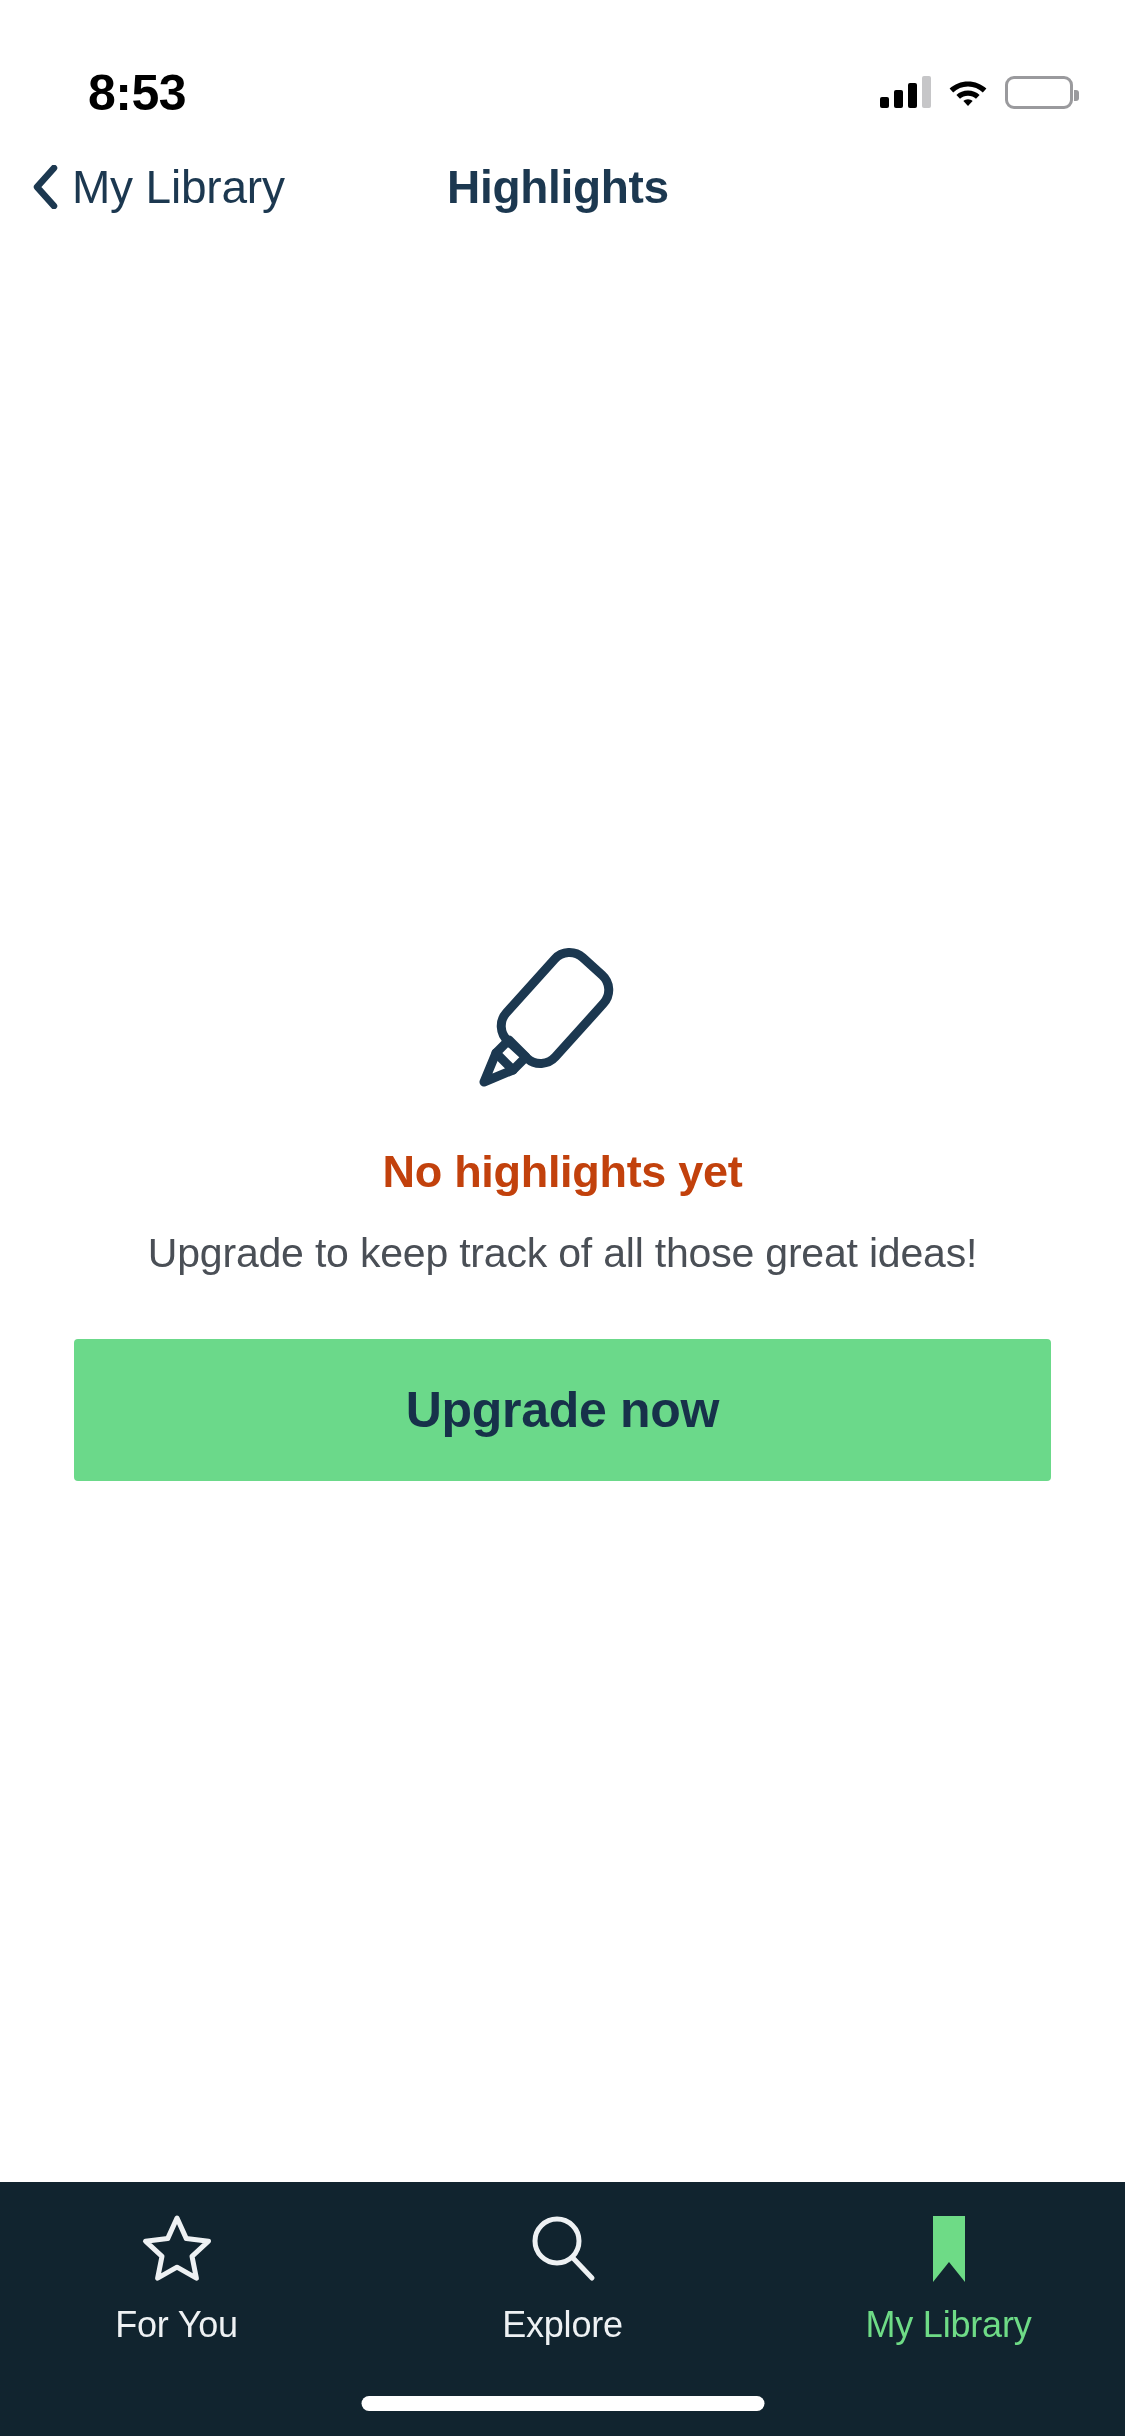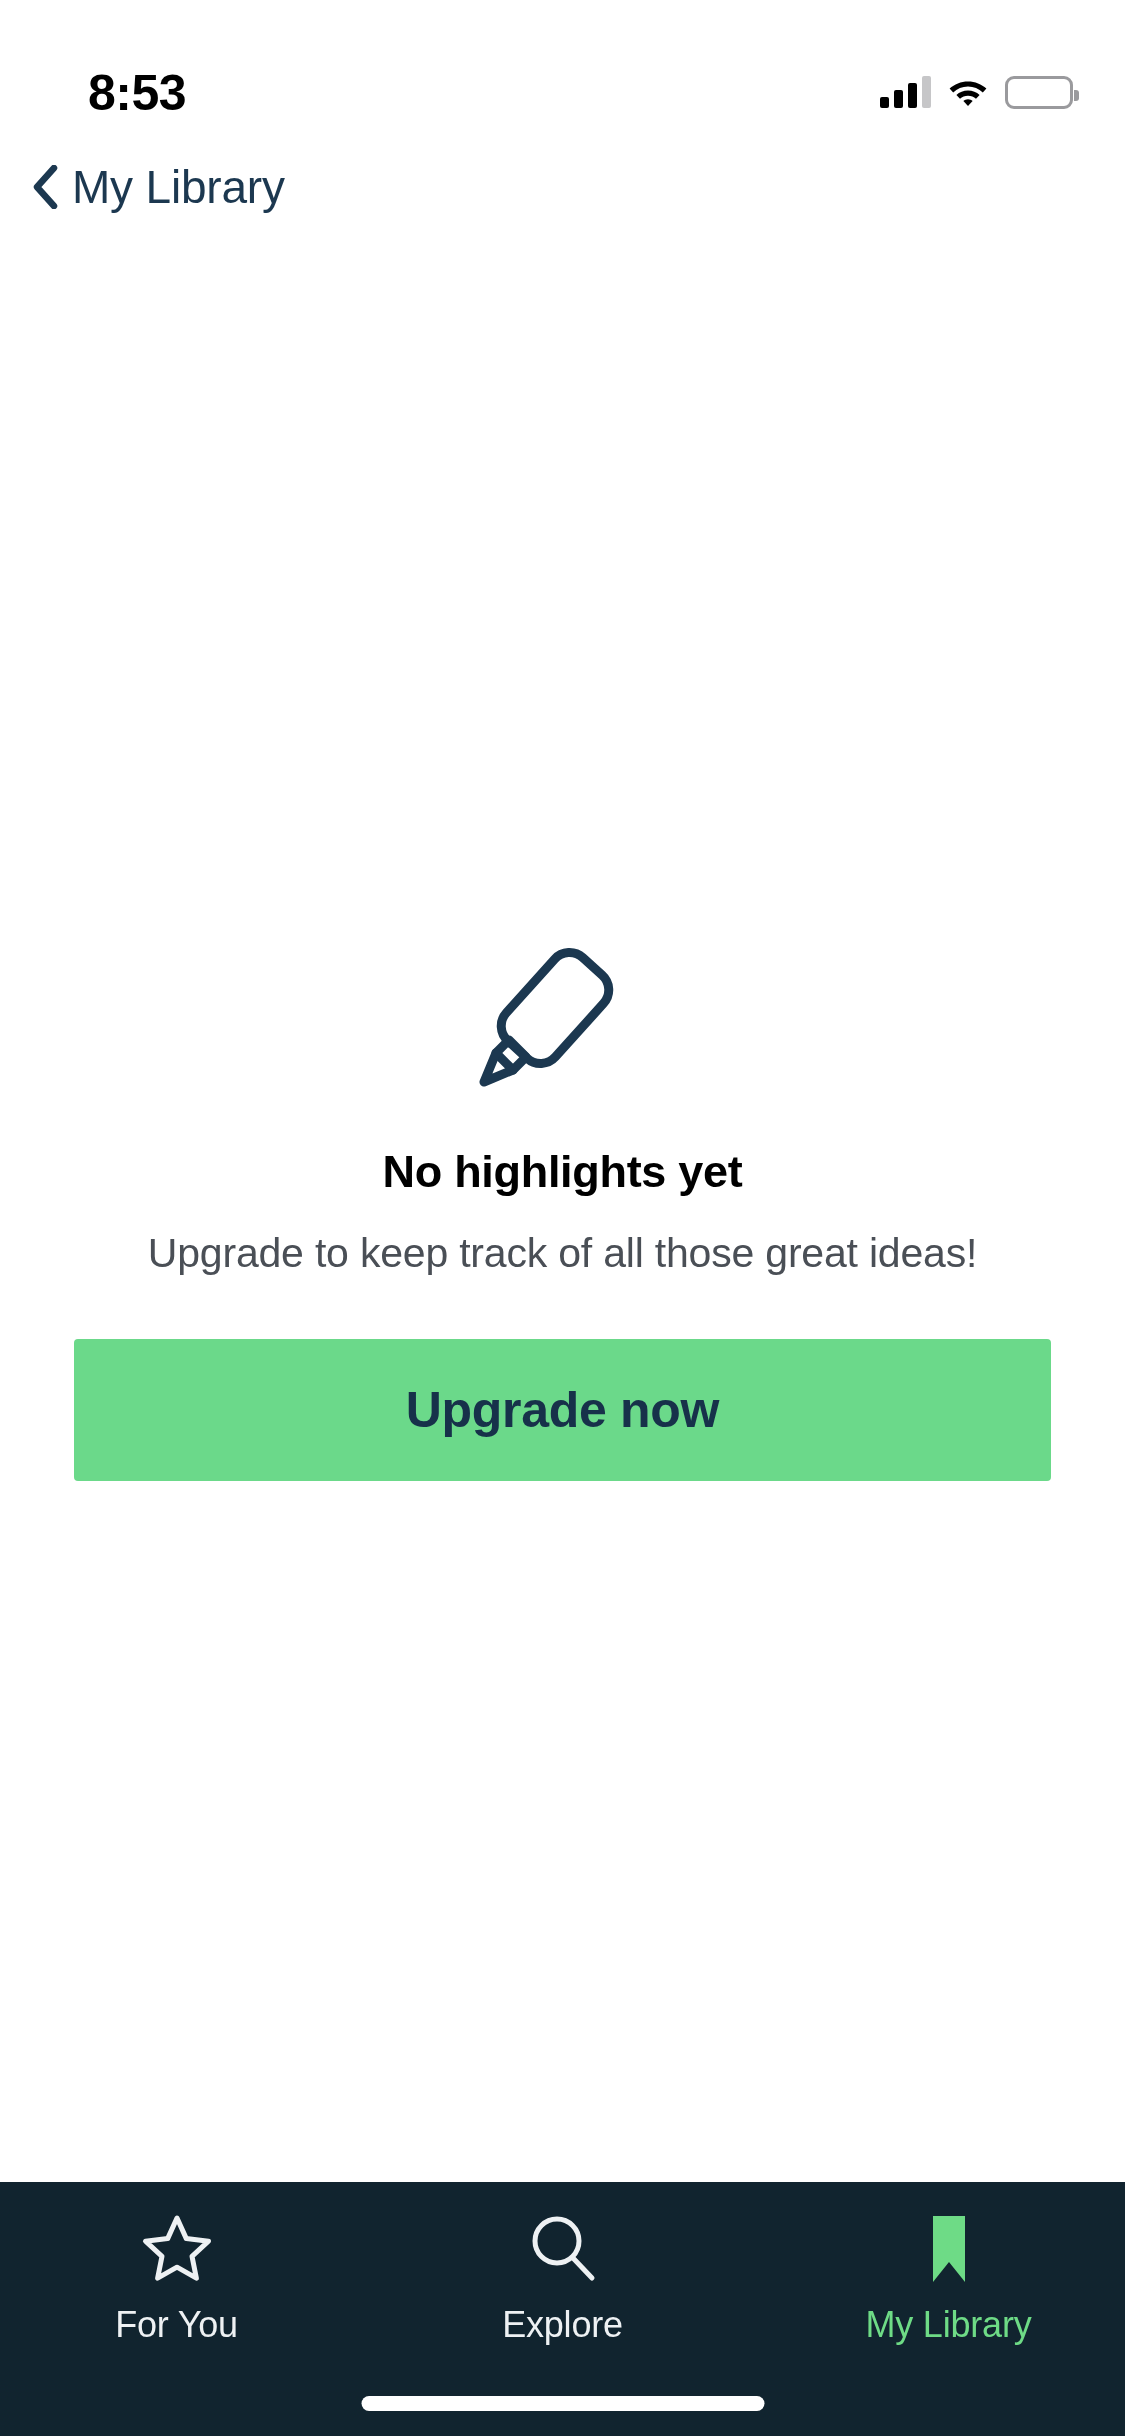--- a/index.html
+++ b/index.html
@@ -71,21 +71,21 @@
 
   
   .empty {
     position:absolute; top:930px; left:0;
     width:1125px;
     display:flex; flex-direction:column; align-items:center;
   }
   .hl-icon { width:170px; height:160px; display:block; }
   .empty-title {
     margin-top:56px;
-    font-size:45px; font-weight:700; color:#000000;
+    font-size:45px; font-weight:700; color:#c2410c;
     letter-spacing:-0.3px;
   }
   .empty-sub {
     margin-top:32px;
     font-size:41px; font-weight:400; color:#4a4f56;
     letter-spacing:-0.2px; white-space:nowrap;
   }
   .upgrade-btn {
     margin-top:62px;
     width:977px; height:142px;
@@ -152,20 +152,21 @@
 
   <div class="navbar">
     <div class="back-btn">
       <span class="chev">
         <svg viewBox="0 0 26 44" width="26" height="44" aria-hidden="true">
           <path d="M22 3 L5 22 L22 41" fill="none" stroke="#1c3850" stroke-width="6.5" stroke-linecap="round" stroke-linejoin="round"></path>
         </svg>
       </span>
       <span class="back-label">My Library</span>
     </div>
+    <div class="nav-title">Highlights</div>
   </div>
 
   <div class="empty">
 
     <span class="hl-icon">
       <svg viewBox="0 0 170 160" width="170" height="160" aria-hidden="true">
         <g fill="none" stroke="#1c3850" stroke-width="9" stroke-linecap="round" stroke-linejoin="round">
 
           <rect x="44" y="22" width="66" height="112" rx="20" ry="20" transform="rotate(42 77 78)"></rect>
 

